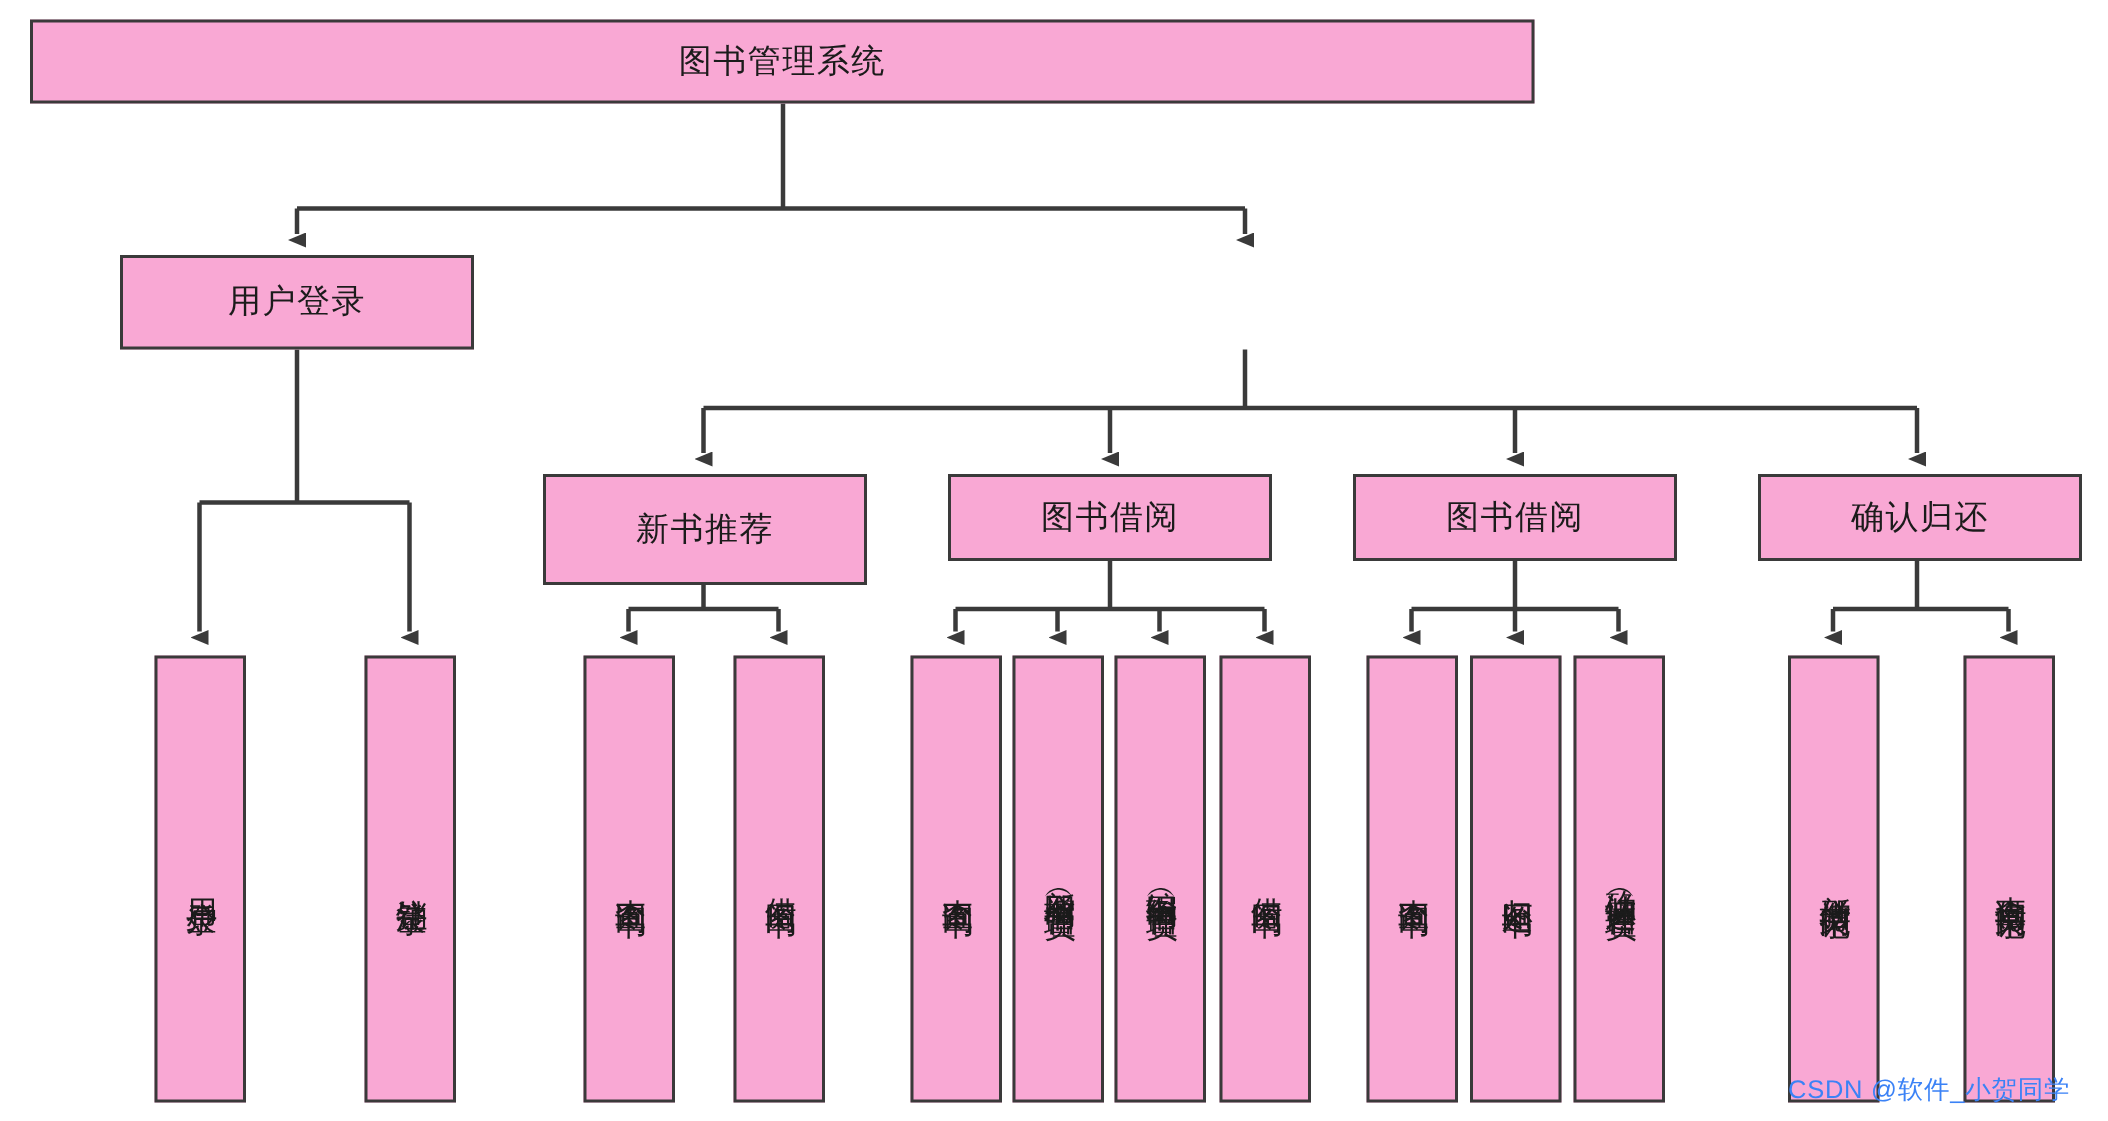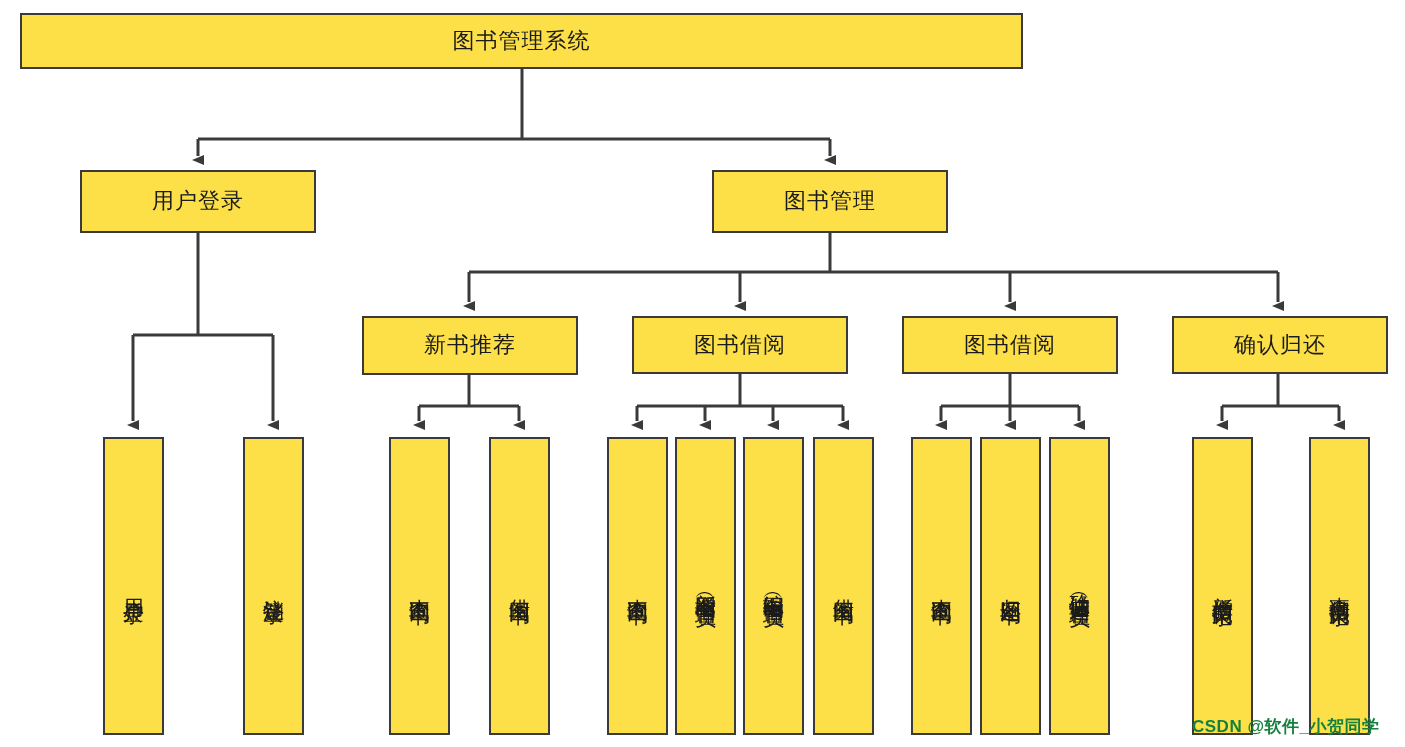--- a/index.html
+++ b/index.html
@@ -21,21 +21,21 @@
     position: absolute;
     left: 0;
     top: 0;
     width: 1405px;
     height: 747px;
   }
   .node {
     position: absolute;
     box-sizing: border-box;
     border: 2px solid #3a3a3a;
-    background: #fde047;
+    background: #f9a8d4;
     display: flex;
     align-items: center;
     justify-content: center;
     color: #1b1b1b;
   }
   .node.horiz {
     font-size: 22px;
     letter-spacing: 1px;
     line-height: 1.2;
   }
@@ -50,25 +50,24 @@
   }
   .node.vert .vtext {
     writing-mode: vertical-rl;
     text-orientation: upright;
     display: block;
     max-height: 100%;
   }
   .watermark {
     position: absolute;
     font-size: 17px;
-    color: #15803d;
+    color: #3b82f6;
     letter-spacing: 0.5px;
     white-space: nowrap;
     user-select: none;
-    font-weight: bold;
   }
 </style>
 </head>
 <body>
 
 <div id="canvas">
 
   <svg id="edges" viewBox="0 0 1405 747" xmlns="http://www.w3.org/2000/svg">
     <defs>
       <marker id="arrow" markerWidth="10" markerHeight="12" refX="1" refY="6" orient="auto" markerUnits="userSpaceOnUse">
@@ -119,25 +118,22 @@
     </g>
   </svg>
 
   <div class="node horiz" style="left:20px; top:13px; width:1003px; height:56px;">
     <span>图书管理系统</span>
   </div>
 
   <div class="node horiz" style="left:80px; top:170px; width:236px; height:63px;">
     <span>用户登录</span>
   </div>
-  <div class="node horiz" style="left:712px; top:170px; width:236px; height:63px;">
-    <span>图书管理</span>
-  </div>
 
-  <div class="node horiz" style="left:362px; top:316px; width:216px; height:59px;">
+  <div class="node horiz" style="left:362px; top:316px; width:216px; height:74px;">
     <span>新书推荐</span>
   </div>
   <div class="node horiz" style="left:632px; top:316px; width:216px; height:58px;">
     <span>图书借阅</span>
   </div>
   <div class="node horiz" style="left:902px; top:316px; width:216px; height:58px;">
     <span>图书借阅</span>
   </div>
   <div class="node horiz" style="left:1172px; top:316px; width:216px; height:58px;">
     <span>确认归还</span>

